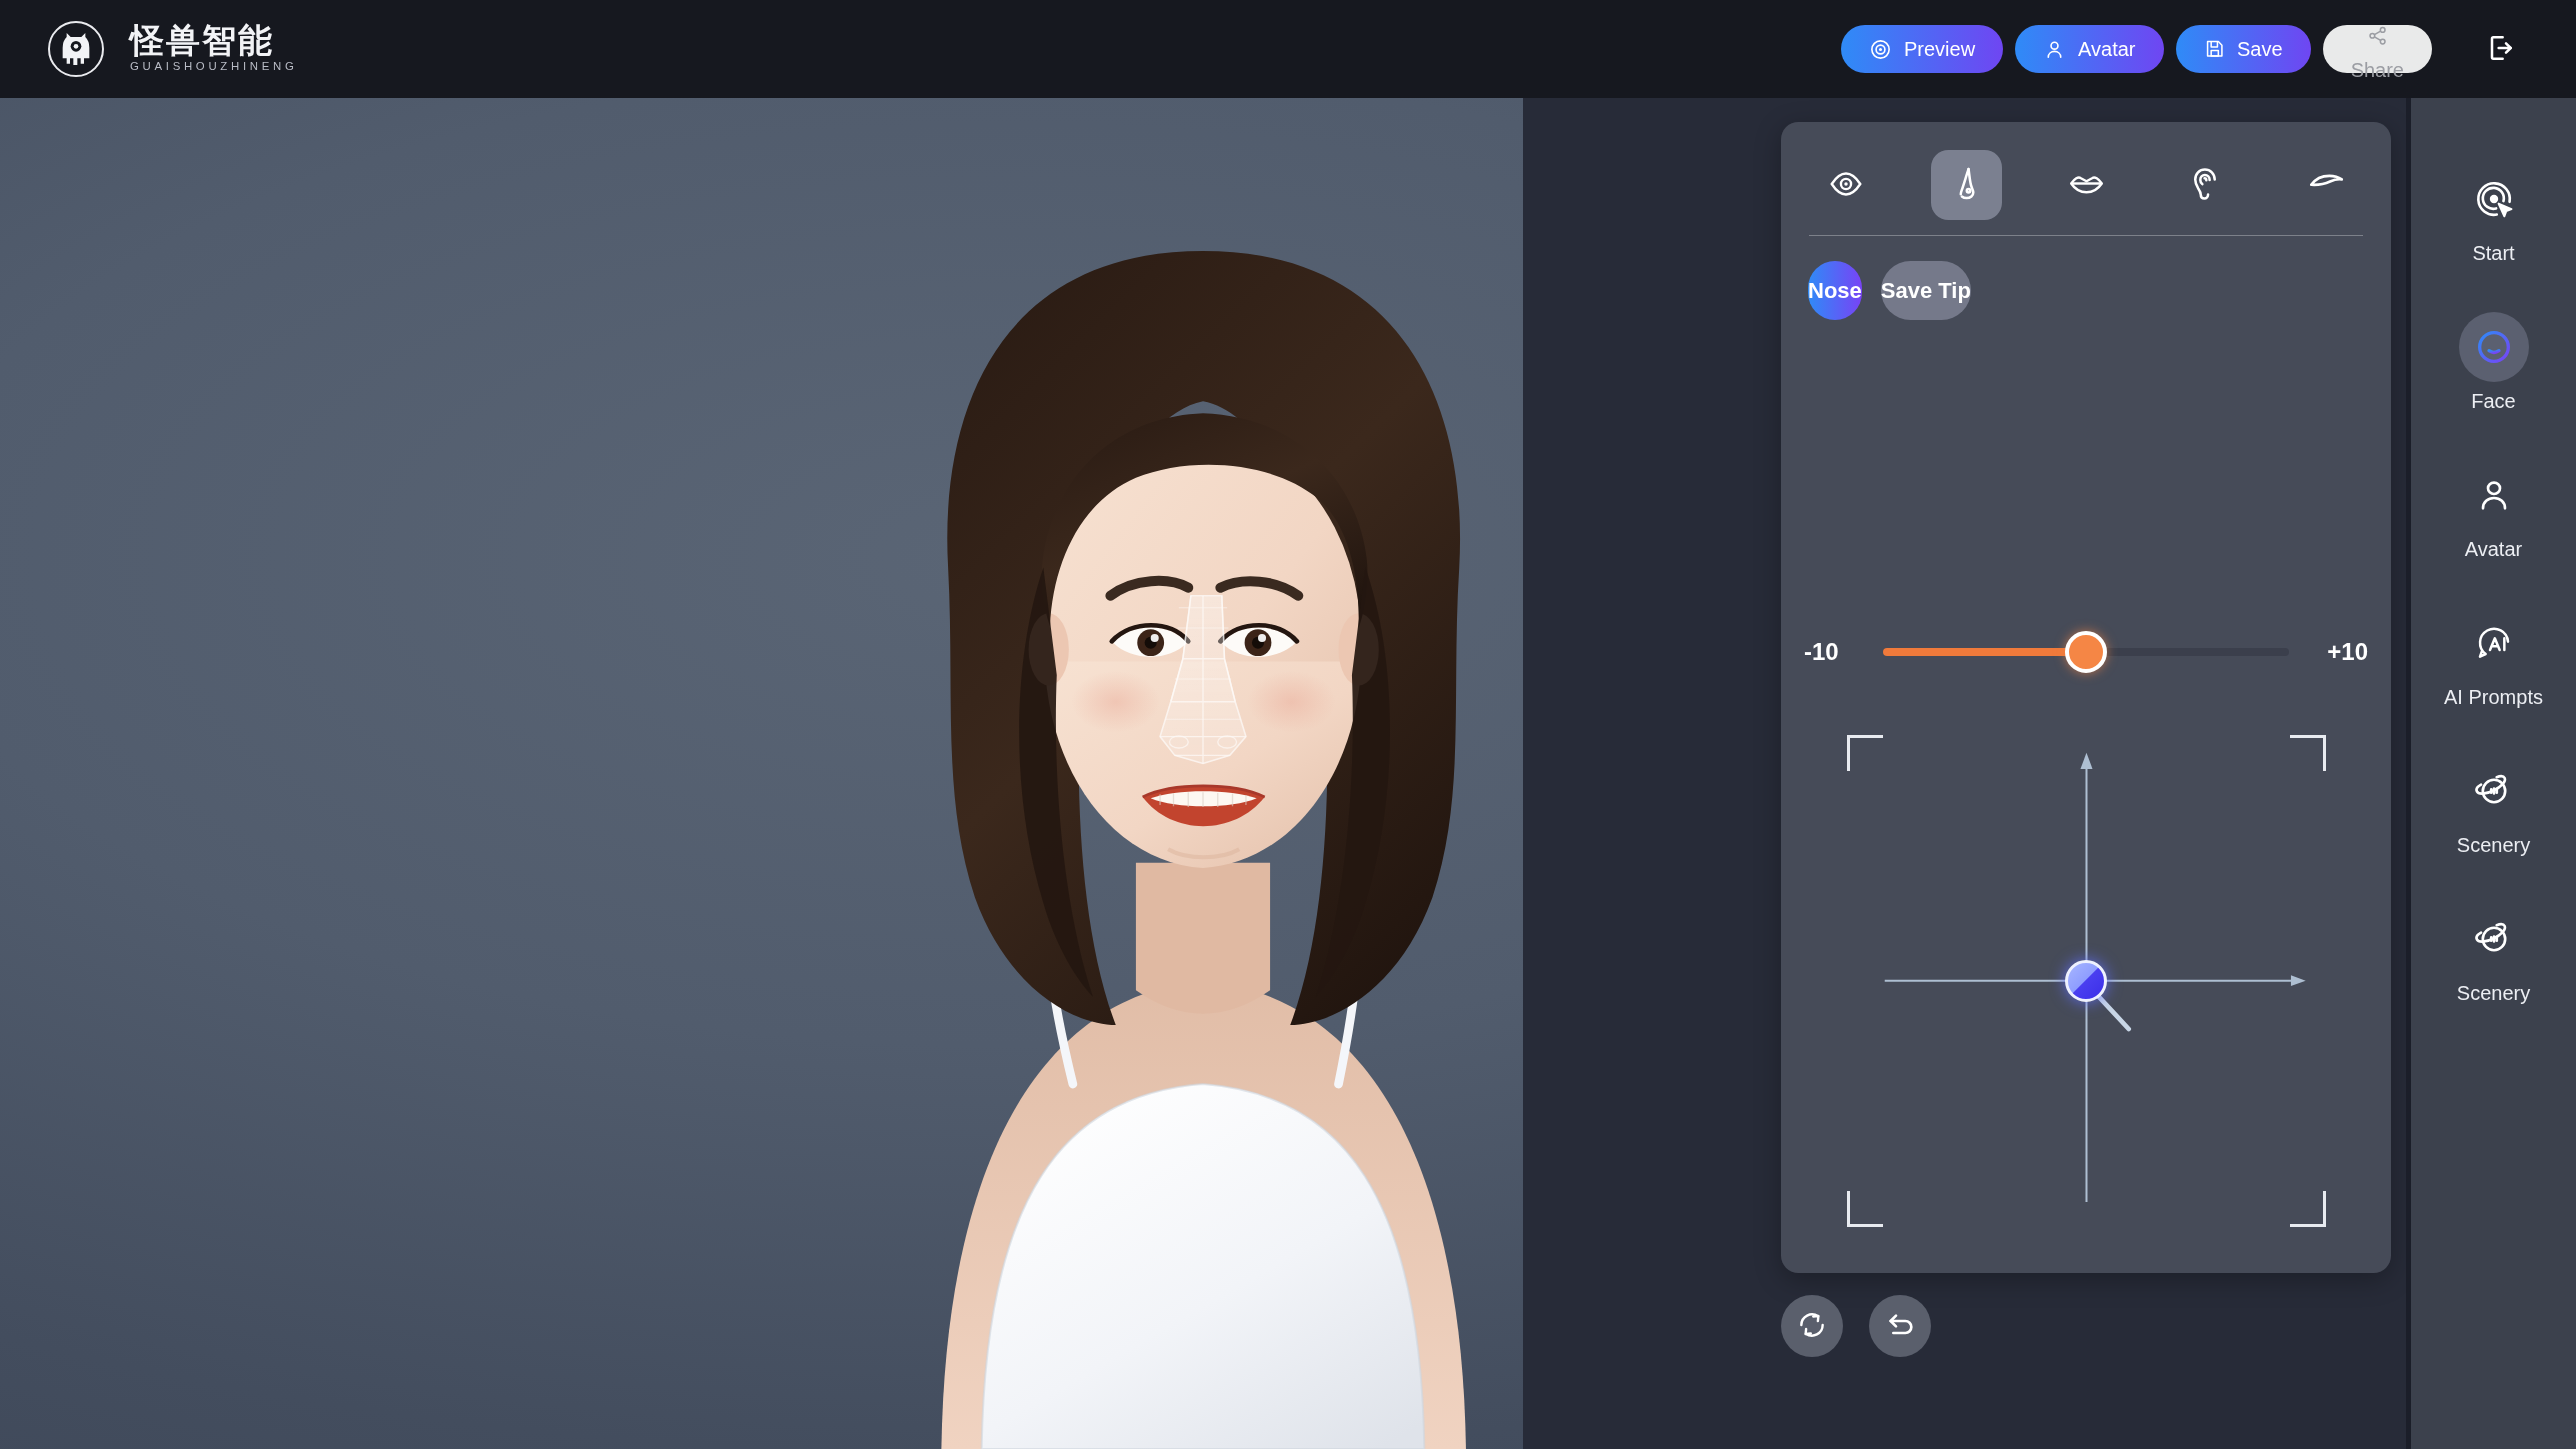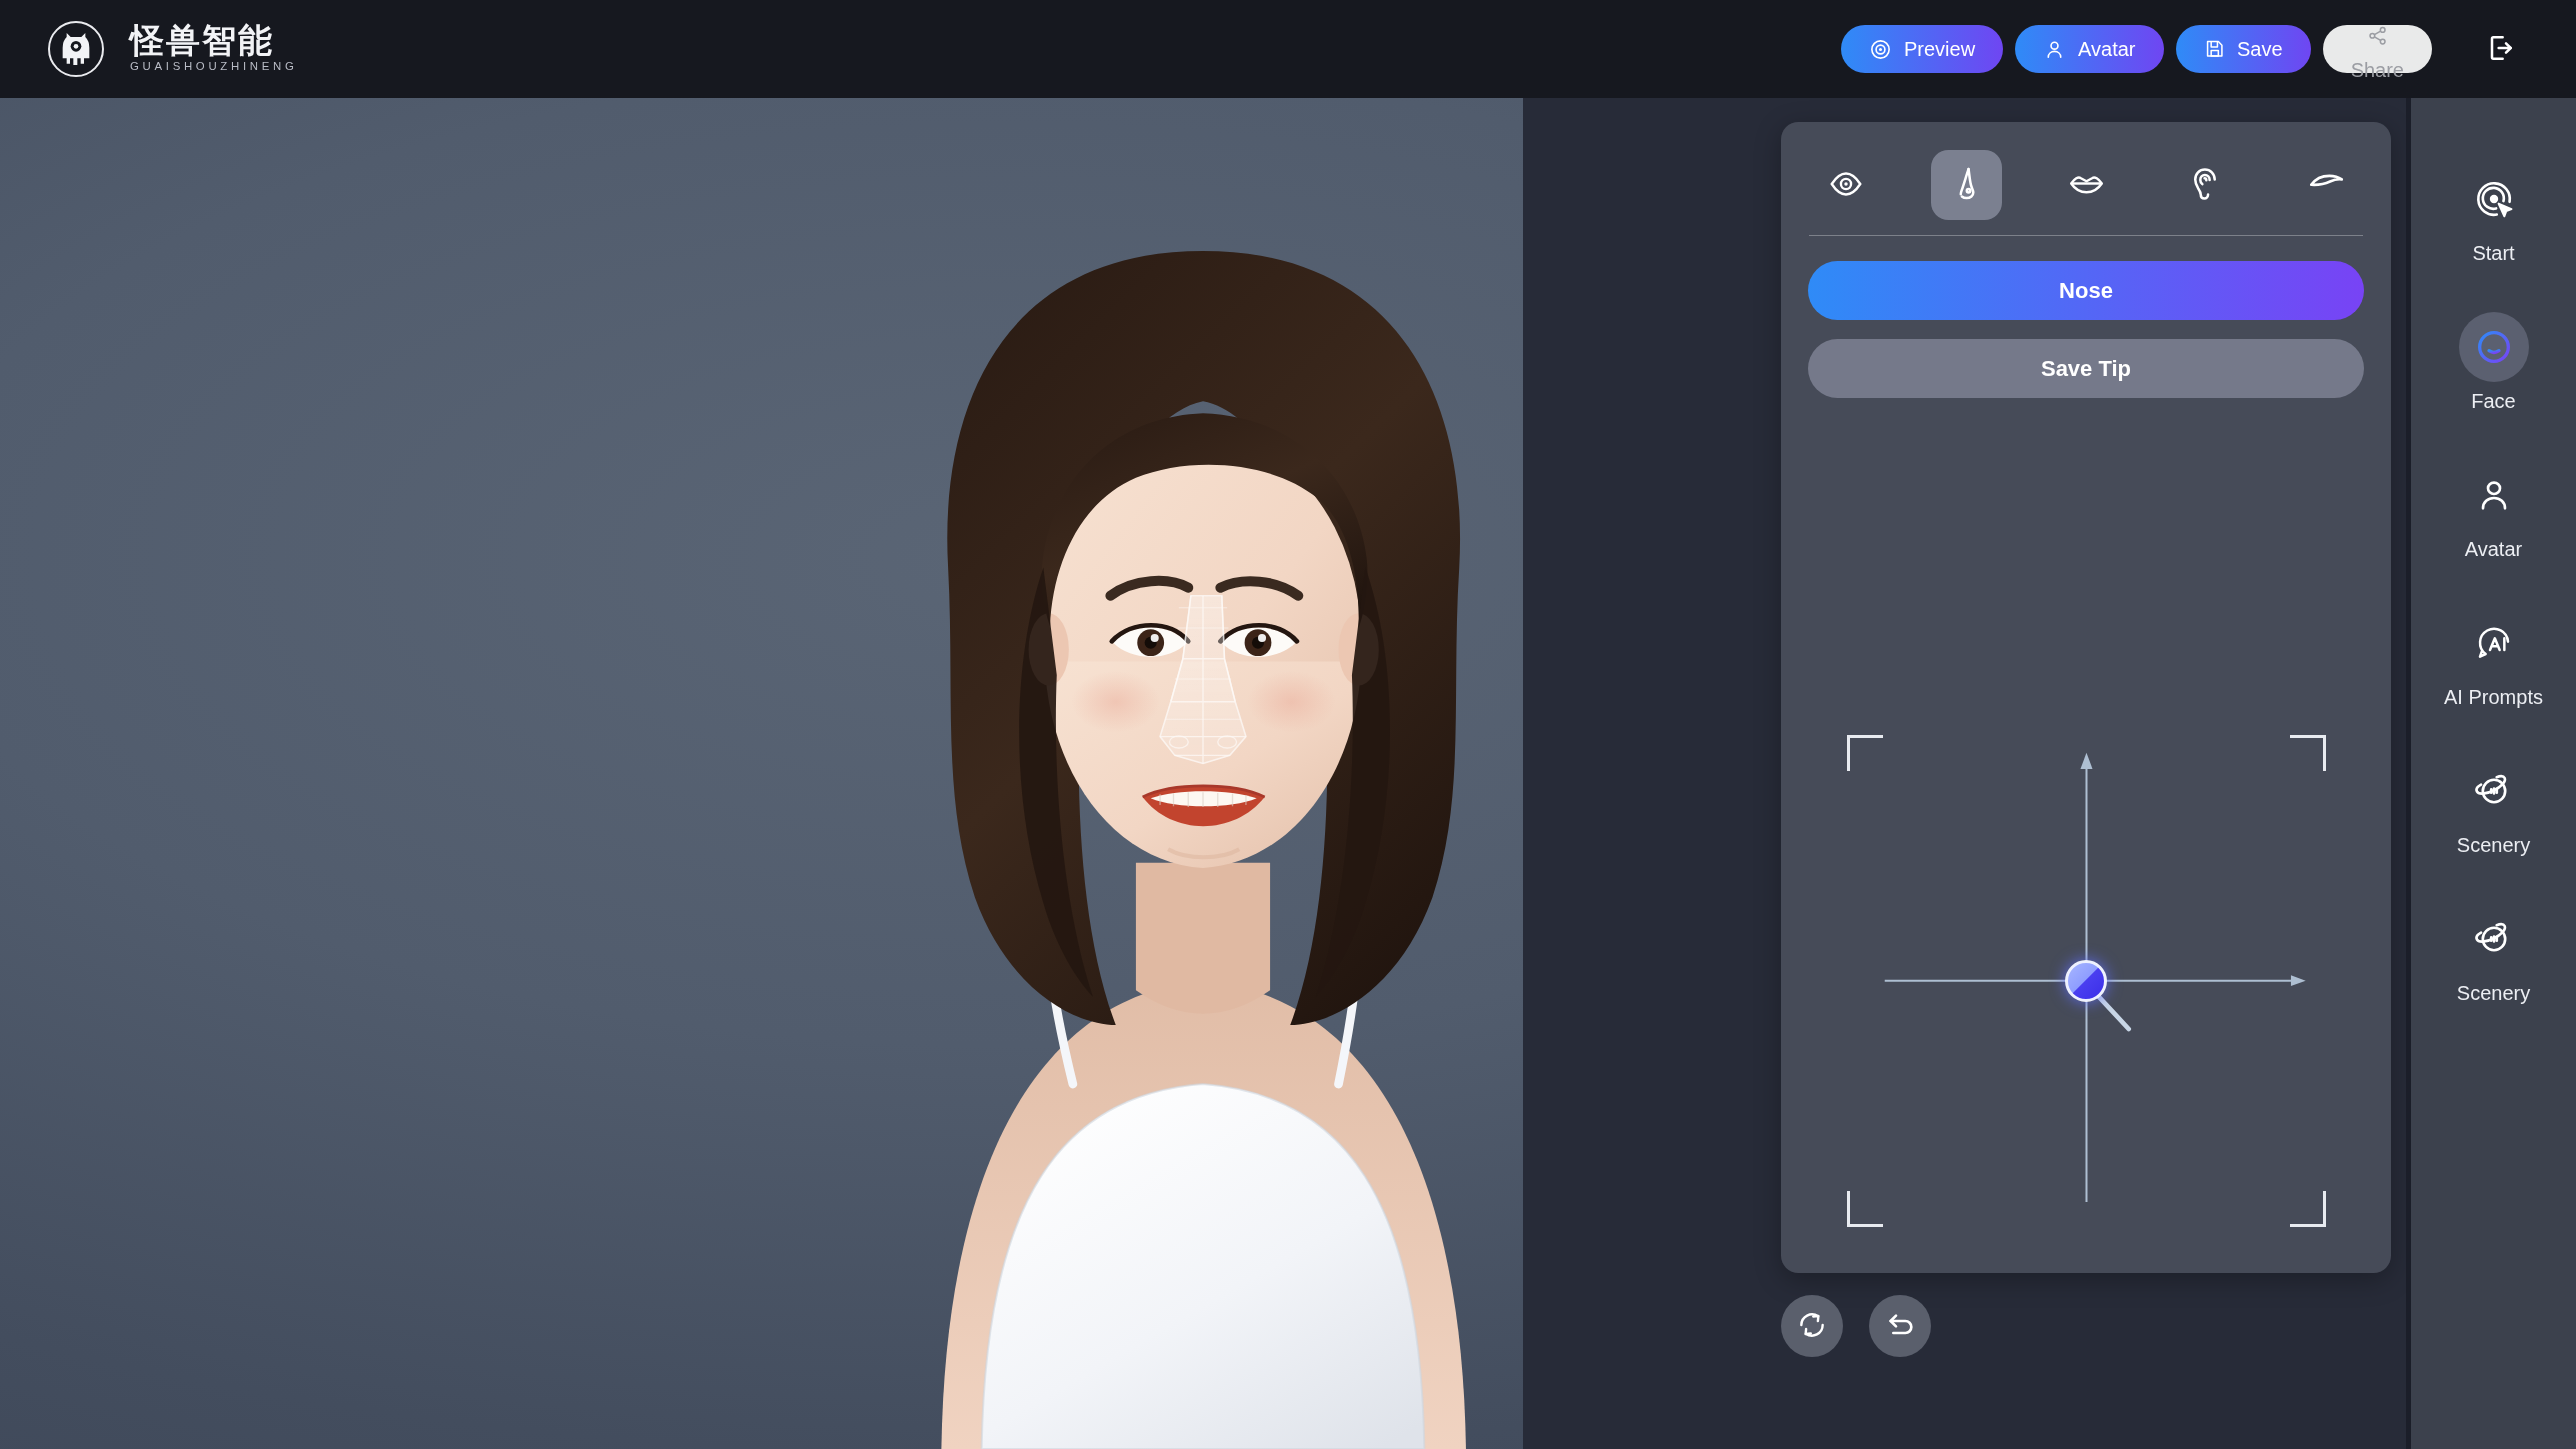--- a/index.html
+++ b/index.html
@@ -83,21 +83,21 @@
   .ftab{
     width:71px; height:70px; border-radius:17.4px;
     display:flex; align-items:center; justify-content:center;
     background:transparent; border:none; cursor:pointer;
   }
   .ftab.active{ background:#7b8090; }
   .tab-rule{
     height:1.3px; background:rgba(255,255,255,.30);
     margin:2.7px 28px 0 28px;
   }
-  .sub-buttons{ padding:25.5px 27px 0 27px; display:flex; flex-direction:column; gap:19px; }
+  .sub-buttons{ padding:25.5px 27px 0 27px; display:flex; gap:19px; }
   .sbtn{
     height:59px; border-radius:29.5px; border:none; cursor:pointer;
     font-size:22px; font-weight:700; color:#fff;
     display:flex; align-items:center; justify-content:center;
     font-family:"Liberation Sans", sans-serif;
   }
   .sbtn.primary{ background:linear-gradient(90deg,#2f8bf7 0%,#7843f5 100%); }
   .sbtn.muted{ background:#75798a; }
 
   
@@ -399,20 +399,29 @@
       </button>
     </div>
 
     <div class="tab-rule"></div>
 
     <div class="sub-buttons">
       <button class="sbtn primary">Nose</button>
       <button class="sbtn muted">Save Tip</button>
     </div>
 
+    <div class="slider-row">
+      <span class="slider-label">-10</span>
+      <div class="track-wrap">
+        <div class="track" style="background: rgb(59, 63, 76);"></div>
+        <div class="track-fill" style="width: 50%; background: rgb(240, 122, 59);"></div>
+        <div class="knob" style="left: 50%;"></div>
+      </div>
+      <span class="slider-label right">+10</span>
+    </div>
 
     <div class="pad">
       <div class="corner tl"></div>
       <div class="corner tr"></div>
       <div class="corner bl"></div>
       <div class="corner br"></div>
       <svg class="pad-svg" viewBox="0 0 822 760">
         <g stroke="#aebfd2" stroke-width="3" fill="none">
           <line x1="110" y1="380" x2="730" y2="380"></line>
           <line x1="411" y1="50" x2="411" y2="710"></line>

